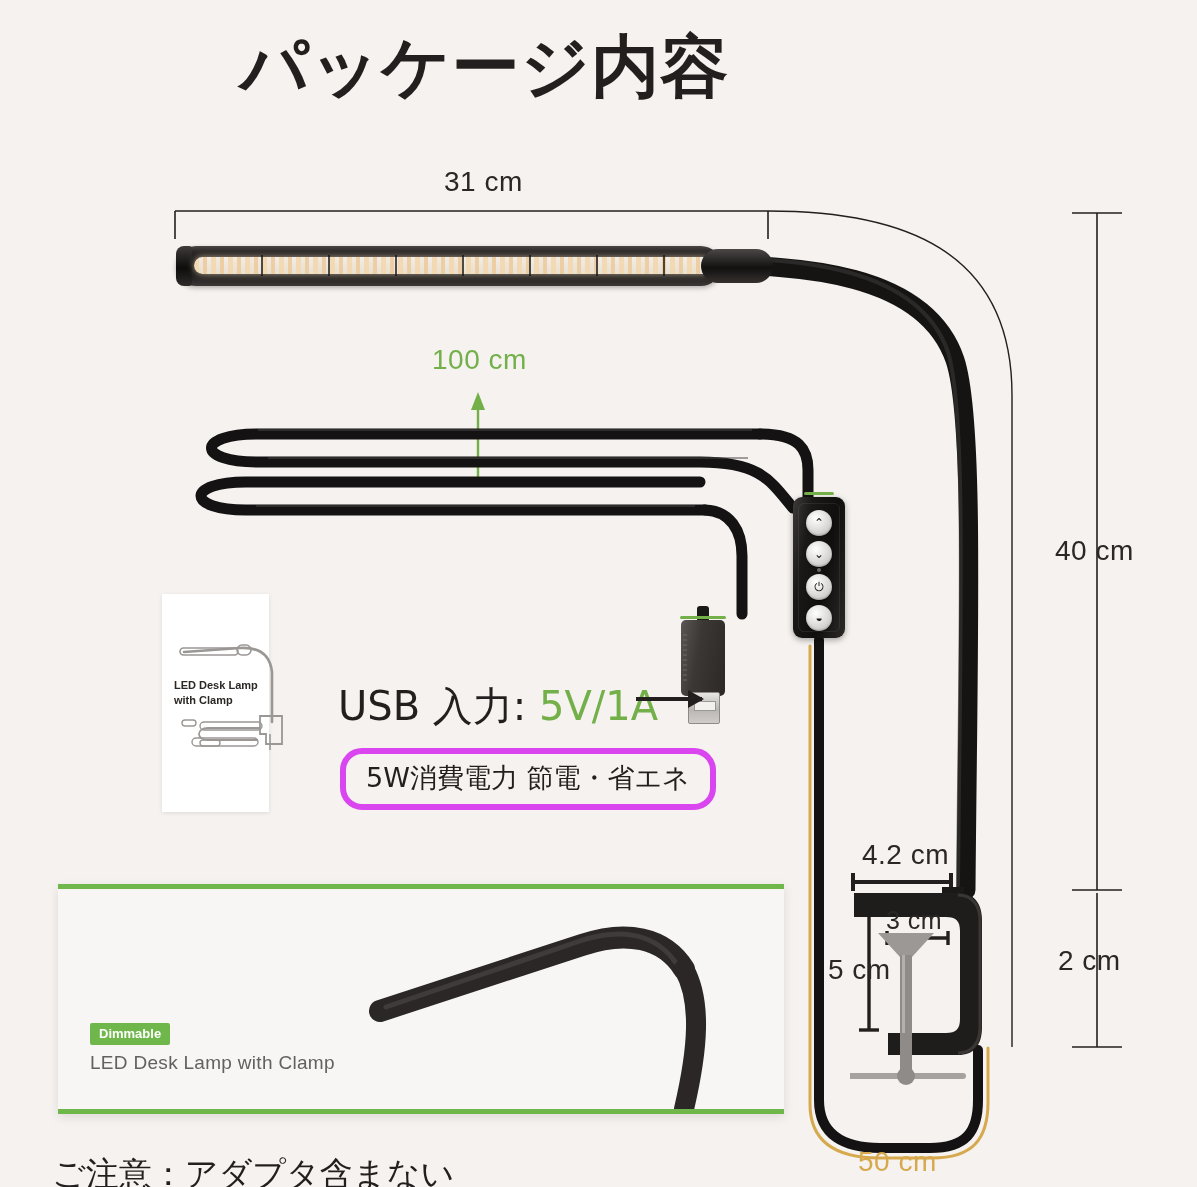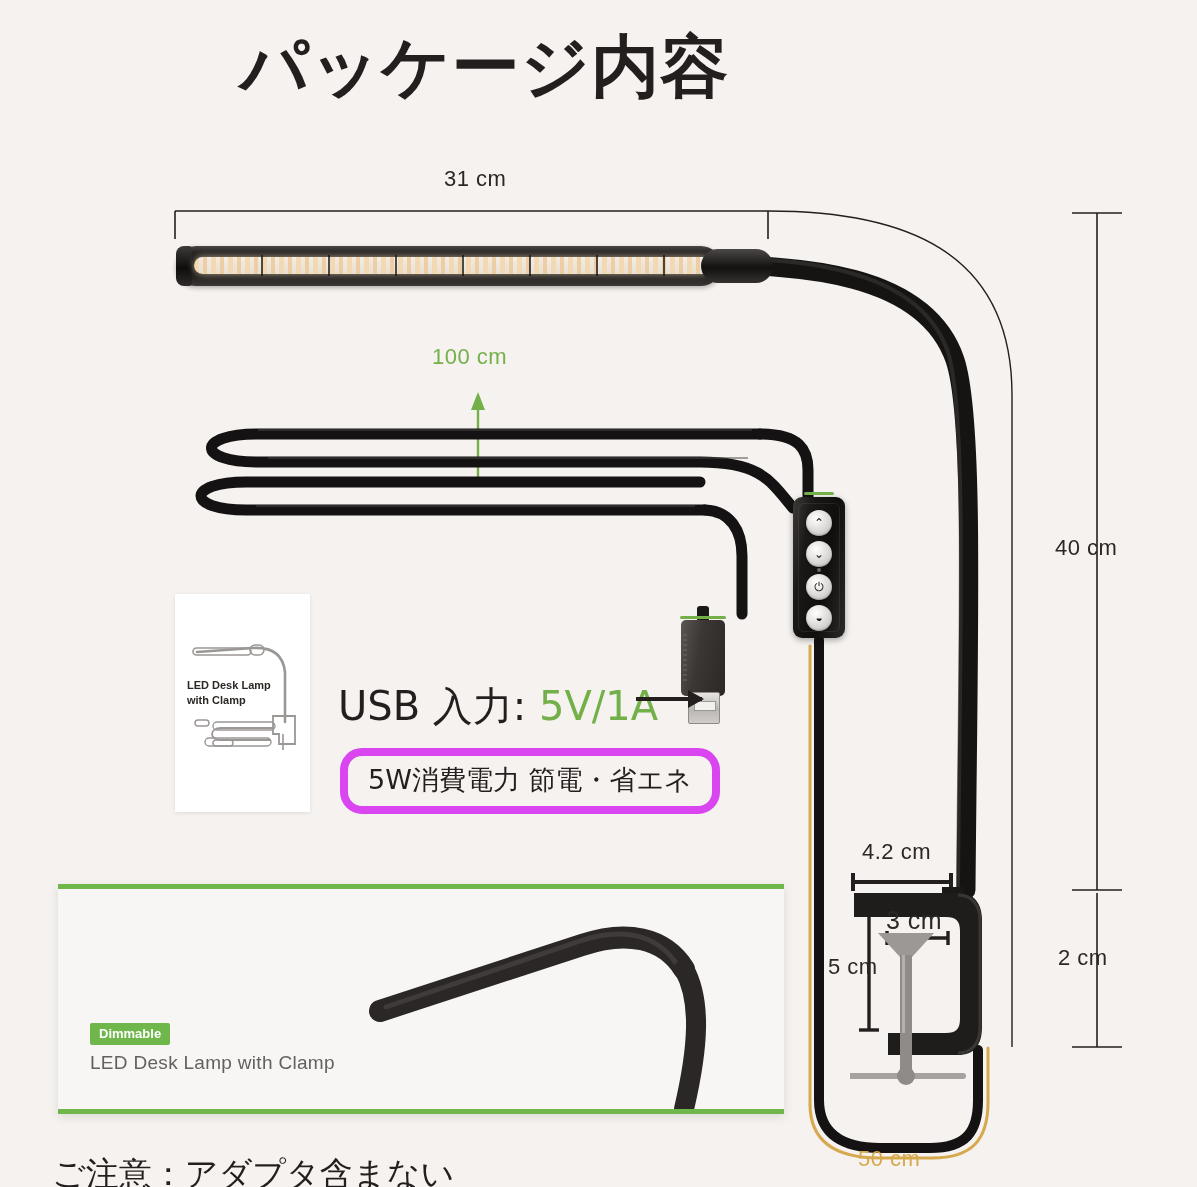--- a/index.html
+++ b/index.html
@@ -21,21 +21,21 @@
     text-align:center;
     font-size:68px;
     font-weight:700;
     letter-spacing:1px;
     color:#231f1e;
     font-family:"DejaVu Sans","Liberation Sans",sans-serif;
   }
 
   
   .dim{
-    font-size:22px;
+    font-size:28px;
     color:#2b2725;
     white-space:nowrap;
     font-family:"Liberation Sans","DejaVu Sans",sans-serif;
     letter-spacing:.5px;
   }
   .dim.small{font-size:25px;}
   .dim.green{color:#74b04a;}
   .dim.gold{color:#d7a94e;}
 
   
@@ -155,28 +155,28 @@
   #usb-arrow{left:636px;top:697px;width:66px;height:4px;background:#231f1e;}
   #usb-arrow:after{
     content:"";position:absolute;right:-2px;top:-7px;
     border-left:16px solid #231f1e;
     border-top:9px solid transparent;
     border-bottom:9px solid transparent;
   }
   #power-badge{
     left:340px;top:748px;
     padding:6px 20px 8px 20px;
-    border:8px solid #d946ef;border-radius:22px;
+    border:6px solid #d946ef;border-radius:22px;
     font-size:27px;white-space:nowrap;
     font-family:"DejaVu Sans","Liberation Sans",sans-serif;
   }
 
   
   #manual{
-    left:175px;top:594px;width:135px;height:218px;
+    left:162px;top:594px;width:107px;height:218px;
     background:#ffffff;
     box-shadow:0 1px 4px rgba(0,0,0,.10);
   }
   #manual .m-title{
     position:absolute;left:12px;top:84px;width:92px;
     font-size:11px;font-weight:700;line-height:1.35;color:#2b2725;
     font-family:"Liberation Sans","DejaVu Sans",sans-serif;
   }
   #manual svg{position:absolute;left:0;top:0;}
 

